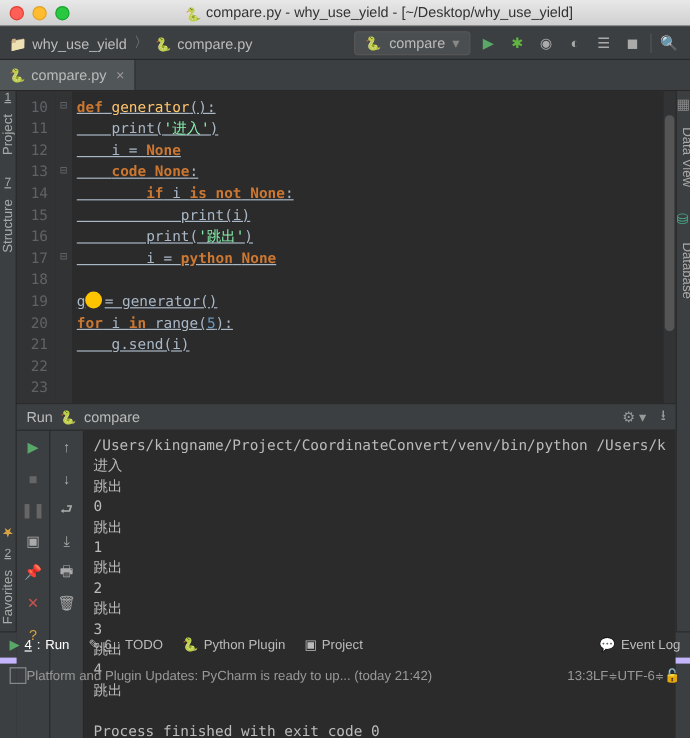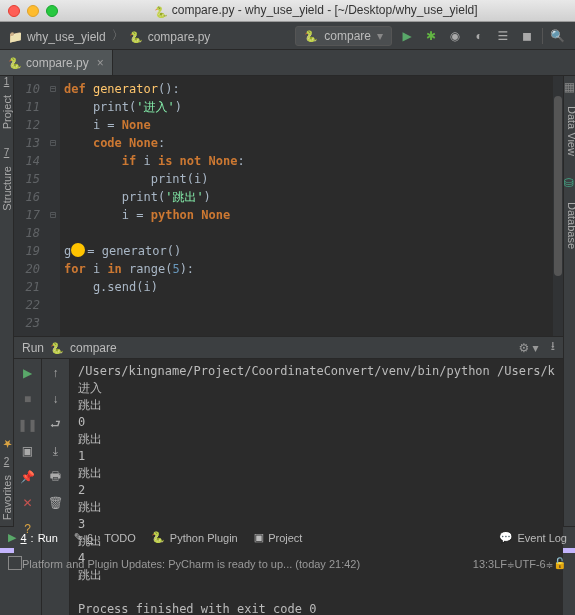--- a/index.html
+++ b/index.html
@@ -36,24 +36,24 @@
   .left-gutter .vtext { writing-mode: vertical-rl; transform: rotate(180deg); color: #aaa; font-size: 11px; padding: 6px 0; cursor: pointer; }
   .left-gutter .vnum { color: #aaa; font-size: 10px; margin-bottom: 2px; text-decoration: underline; }
   .right-gutter { width: 20px; background: #3c3f41; border-left: 1px solid #282828; display: flex; flex-direction: column; align-items: center; }
   .right-gutter .side-icon { width: 16px; height: 16px; margin: 4px 0; color: #888; cursor: pointer; }
   .right-gutter .vtext { writing-mode: vertical-rl; color: #aaa; font-size: 11px; padding: 6px 0; cursor: pointer; }
   
   .editor-wrap { flex: 1; display: flex; flex-direction: column; }
   
   
   .editor { flex: 1; background: #2b2b2b; display: flex; font-family: "Menlo", "Consolas", monospace; font-size: 12px; line-height: 18px; position: relative; }
-  .gutter { width: 32px; background: #313335; color: #606366; text-align: right; padding: 4px 6px 4px 0; user-select: none; font-style: italic; }
+  .gutter { width: 32px; background: #313335; color: #606366; text-align: right; padding: 4px 6px 4px 0; user-select: none; }
   .fold-col { width: 14px; background: #313335; padding-top: 4px; color: #606366; text-align: center; user-select: none; }
   .fold-col .fm { height: 18px; font-size: 10px; }
-  .code-area { flex: 1; padding: 4px 16px 4px 4px; color: #a9b7c6; white-space: pre; overflow: hidden; }
+  .code-area { flex: 1; padding: 4px 16px 4px 4px; color: #a9b7c6; white-space: pre; overflow: hidden; text-decoration: underline; }
   .kw { color: #cc7832; font-weight: bold; }
   .fn { color: #ffc66d; }
   .str { color: #86efac; }
   .num { color: #6897bb; }
   .bulb { display: inline-block; width: 14px; height: 14px; background: #ffc400; border-radius: 50%; vertical-align: -2px; margin-right: 2px; }
   .cur-line { background: #323232; display: block; }
   .scrollbar-v { width: 10px; background: #313335; position: relative; }
   .scroll-thumb { position: absolute; top: 20px; width: 8px; left: 1px; height: 180px; background: #555; border-radius: 4px; }
   
   

